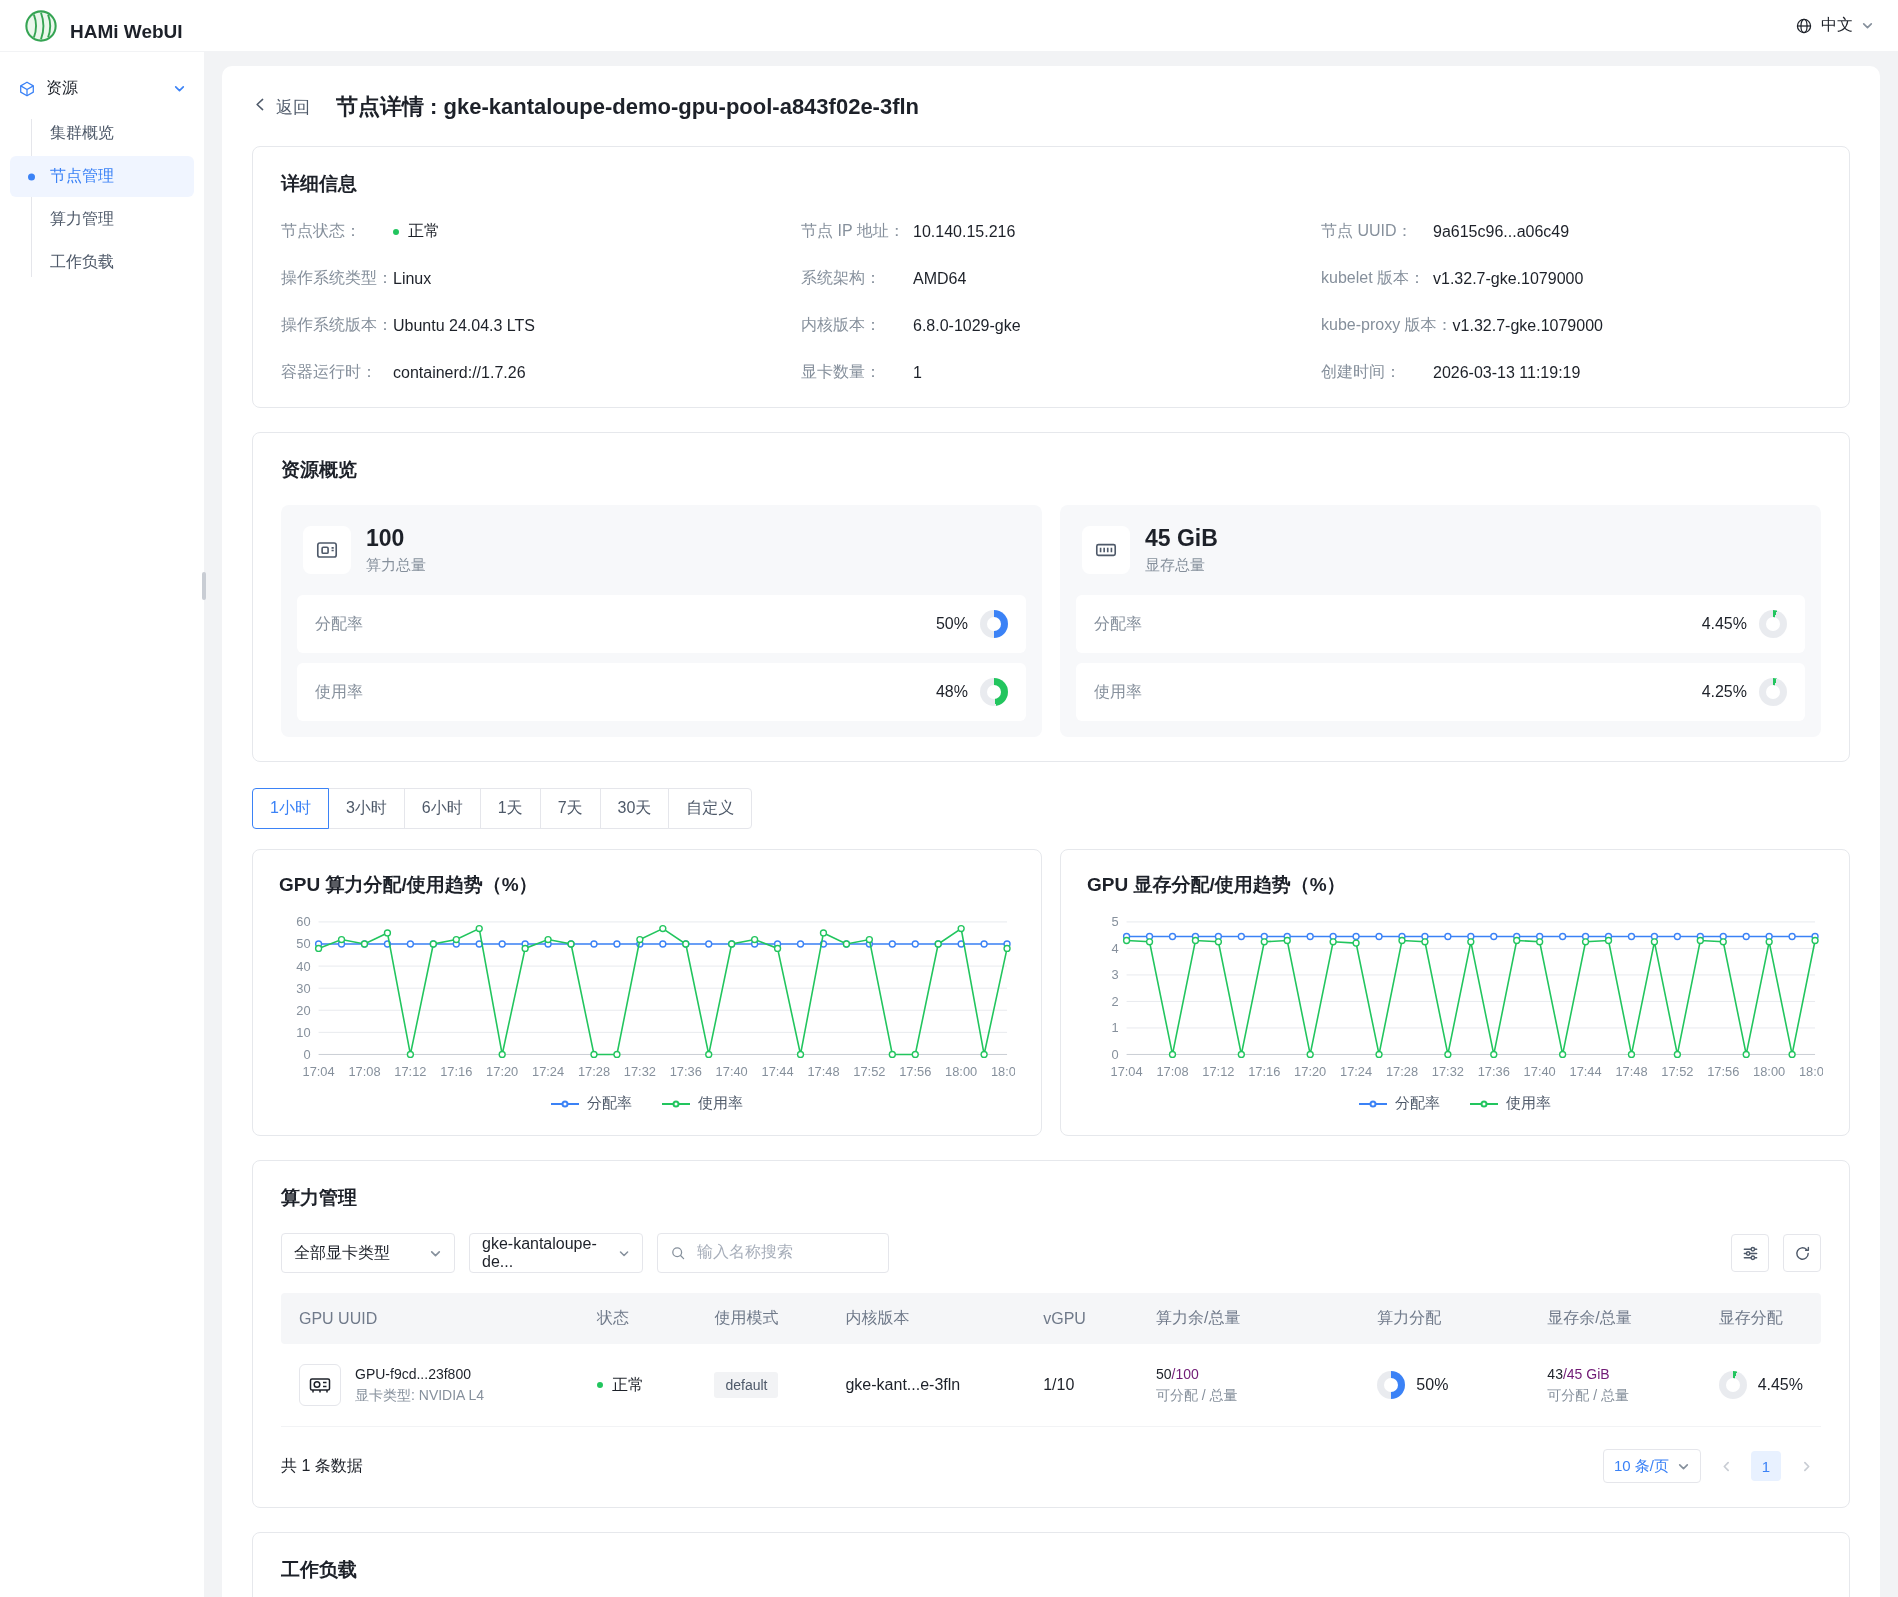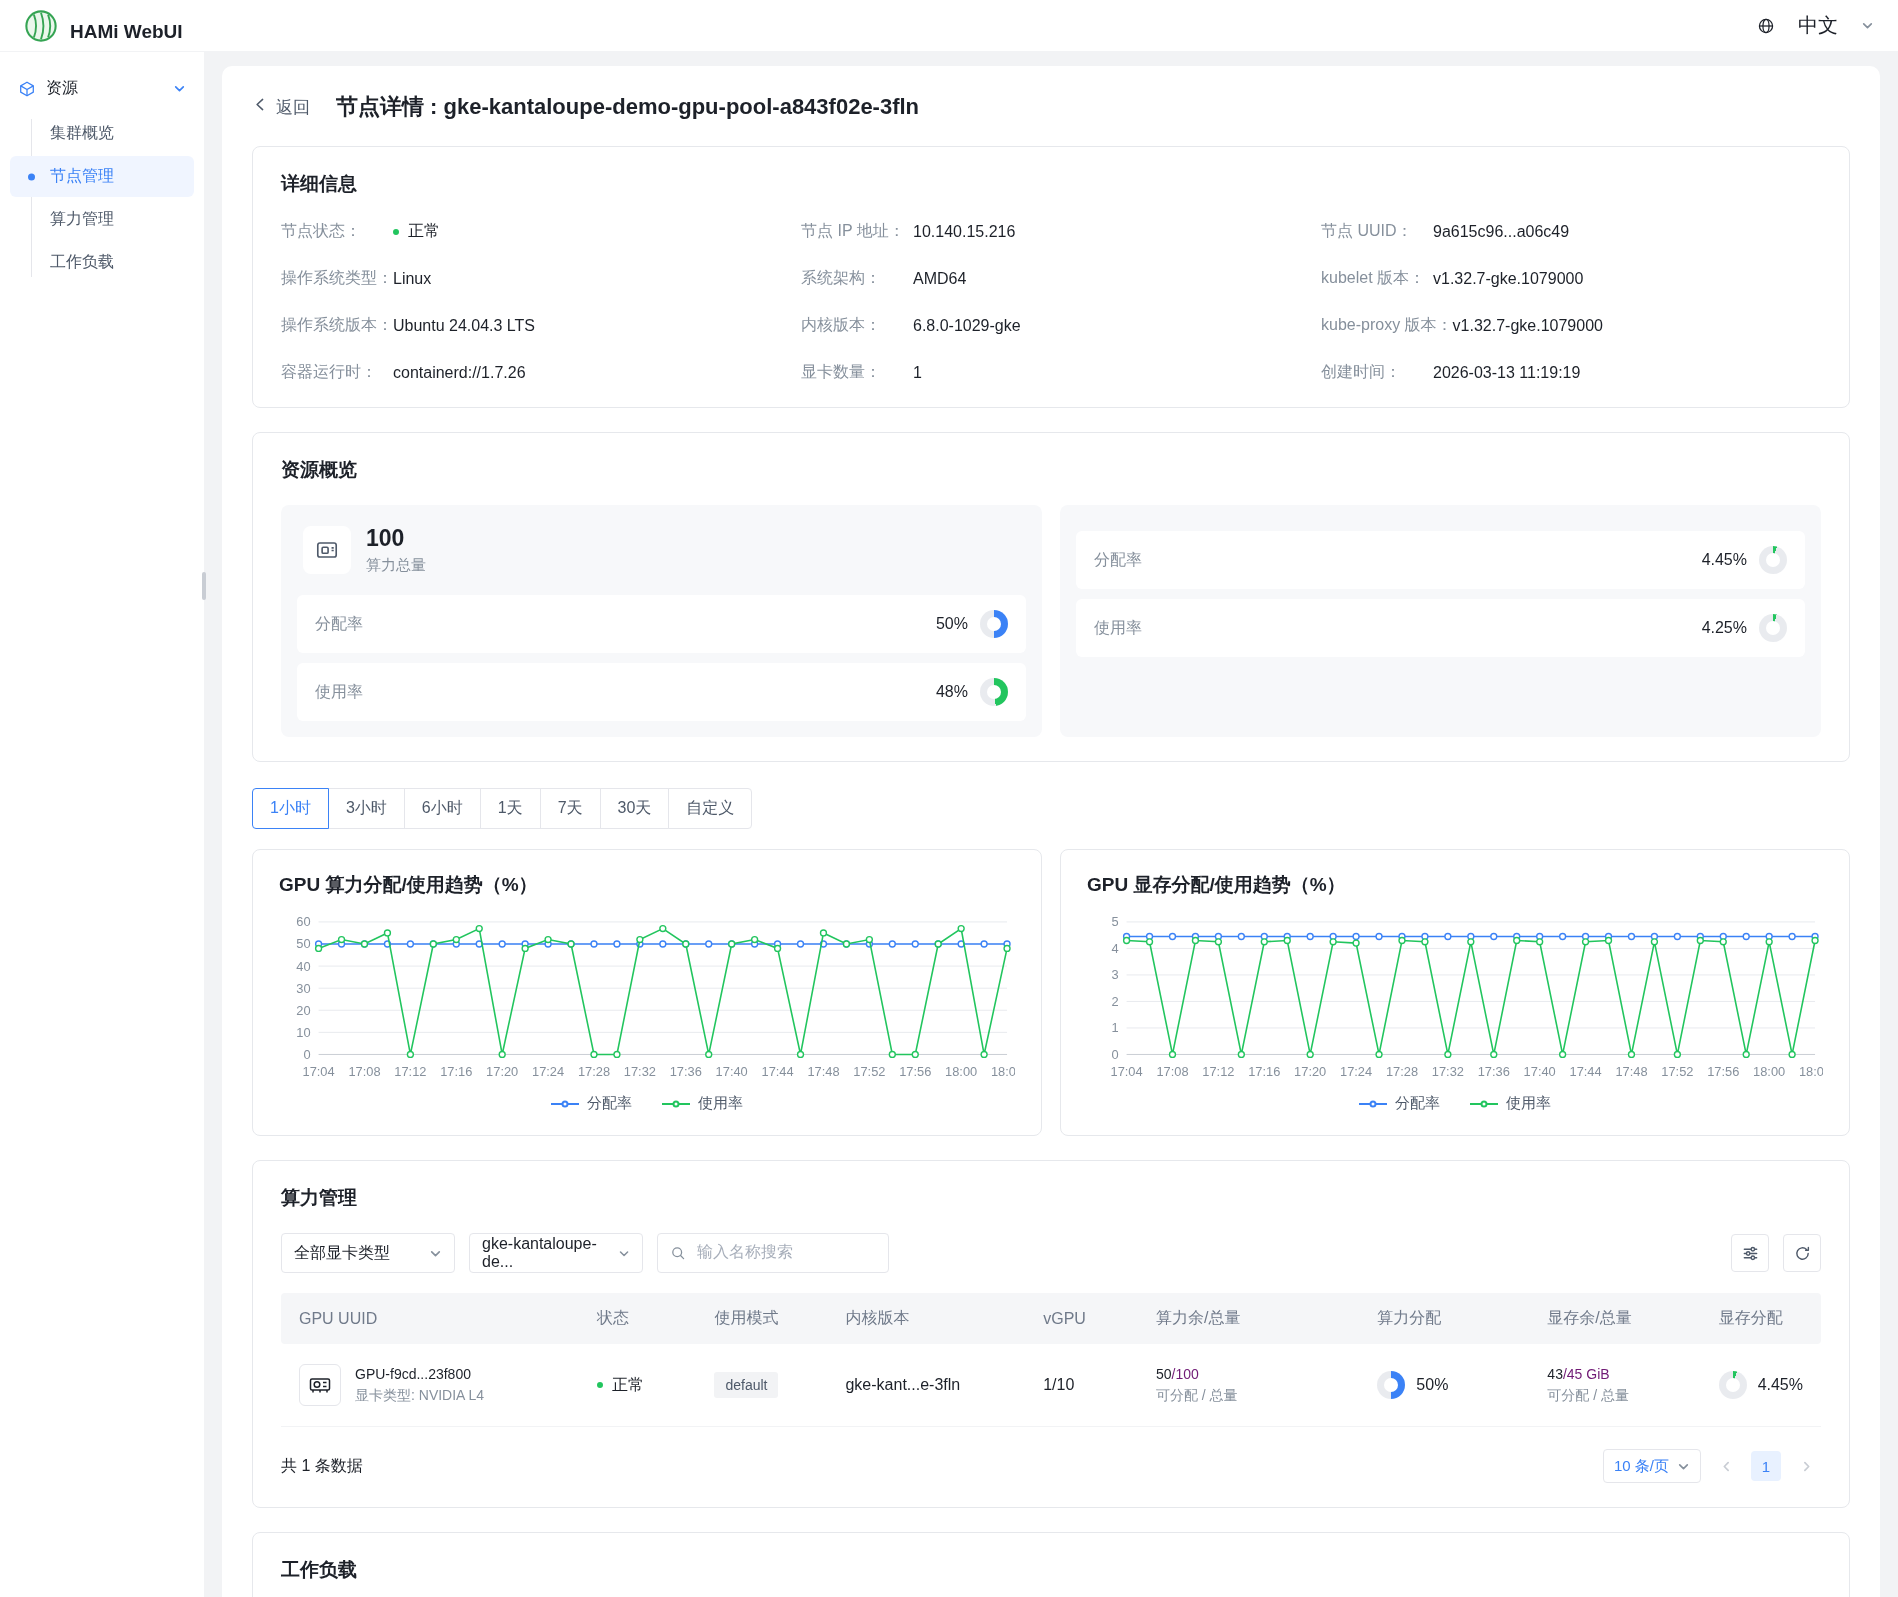--- a/index.html
+++ b/index.html
@@ -8,21 +8,21 @@
     width:1898px; min-height:1597px;
     background:#f2f3f5;
     font-family:"Liberation Sans","DejaVu Sans",sans-serif;
     color:#1d2129; font-size:16px;
   }
   .app { display:grid; grid-template-columns:204px 1fr; grid-template-rows:52px auto; width:1898px; }
   
   .topbar { grid-column:1/3; background:#fff; display:flex; align-items:center; justify-content:space-between;
             padding:0 24px; border-bottom:1px solid #f2f3f5; }
   .brand { display:flex; align-items:flex-end; gap:12px; font-weight:700; font-size:19px; }
-  .lang { display:flex; align-items:center; gap:23px; font-size:20px; cursor:pointer; }
+  .lang { display:flex; align-items:center; gap:8px; font-size:16px; cursor:pointer; }
   .chev { width:13px; height:13px; color:#86909c; }
   
   .sidebar { grid-row:2; background:#fff; padding:16px 0; position:relative; }
   .side-group { display:flex; align-items:center; gap:10px; padding:10px 18px; font-size:16px; cursor:pointer; }
   .side-group .cube { color:var(--primary,#3b82f6); }
   .side-group .chev { margin-left:auto; color:var(--primary,#3b82f6); }
   .side-items { position:relative; margin-top:4px; }
   .side-items::before { content:""; position:absolute; left:31px; top:6px; bottom:6px; width:1px; background:#e5e6eb; }
   .side-item { position:relative; margin:2px 10px; padding:10px 12px 10px 40px; border-radius:6px;
                color:#4e5969; font-size:16px; cursor:pointer; }
@@ -267,20 +267,32 @@
             <div class="ov-row">
               <span class="ov-row-label">使用率</span>
               <span class="ov-row-right">
                 <span>48%</span>
                 <span class="donut" style="background: conic-gradient(rgb(34, 197, 94) 0deg, rgb(34, 197, 94) 48%, rgb(233, 235, 239) 48%, rgb(233, 235, 239) 100%);"></span>
               </span>
             </div>
           </div>
 
           <div class="ov-card">
+            <div class="ov-head">
+              <div class="ov-icon">
+                <svg width="26" height="26" viewBox="0 0 24 24" fill="none" stroke="currentColor" stroke-width="1.5">
+                  <rect x="3.5" y="7" width="17" height="10" rx="1.5"></rect>
+                    <path d="M7 10v4 M10.3 10v4 M13.6 10v4 M17 10v4"></path>
+                </svg>
+              </div>
+              <div>
+                <div class="ov-num">45 GiB</div>
+                <div class="ov-sub">显存总量</div>
+              </div>
+            </div>
             <div class="ov-row">
               <span class="ov-row-label">分配率</span>
               <span class="ov-row-right">
                 <span>4.45%</span>
                 <span class="donut" style="background: conic-gradient(rgb(34, 197, 94) 0deg, rgb(34, 197, 94) 4.45%, rgb(233, 235, 239) 4.45%, rgb(233, 235, 239) 100%);"></span>
               </span>
             </div>
             <div class="ov-row">
               <span class="ov-row-label">使用率</span>
               <span class="ov-row-right">

